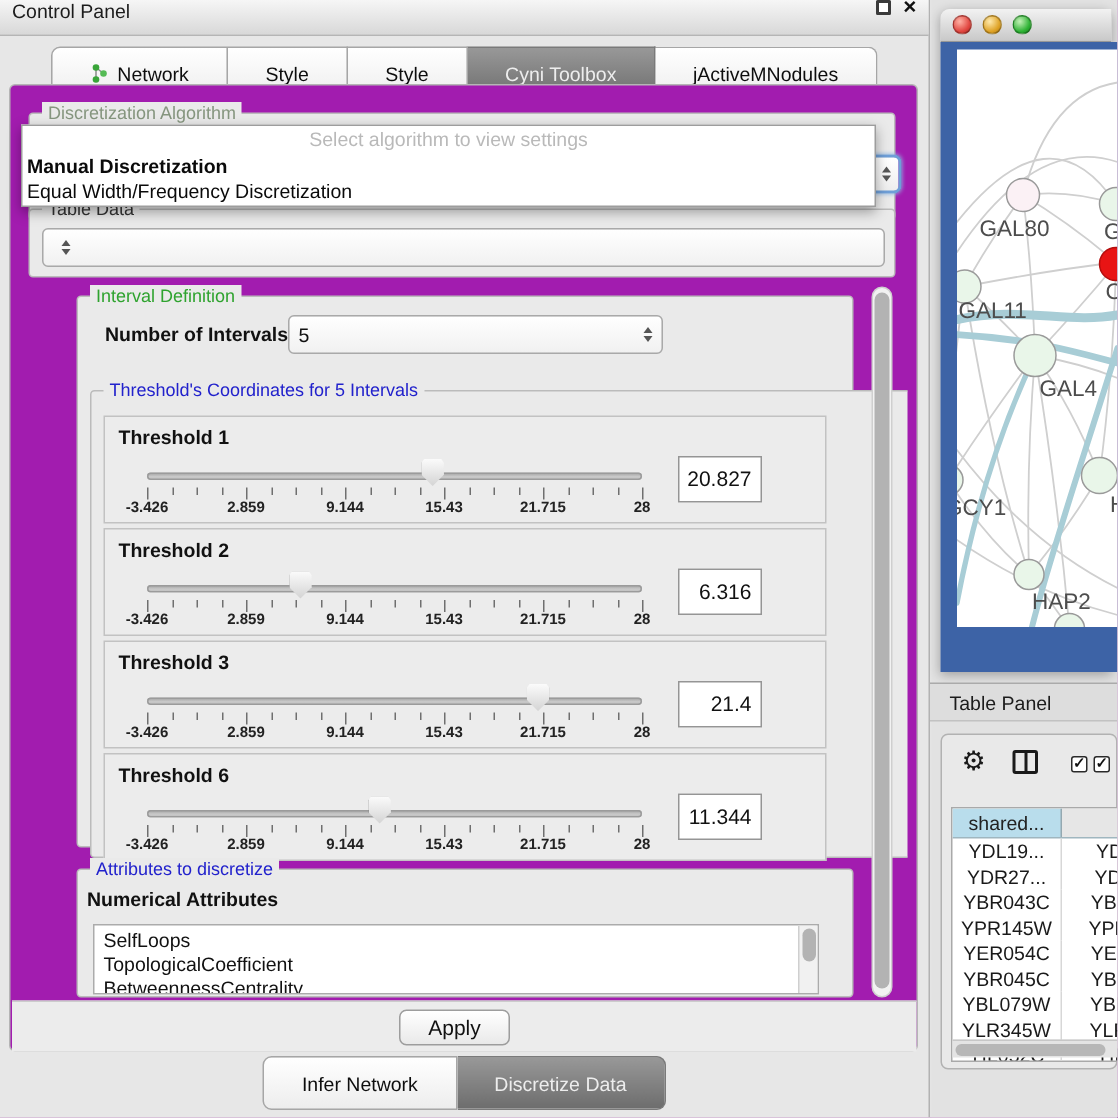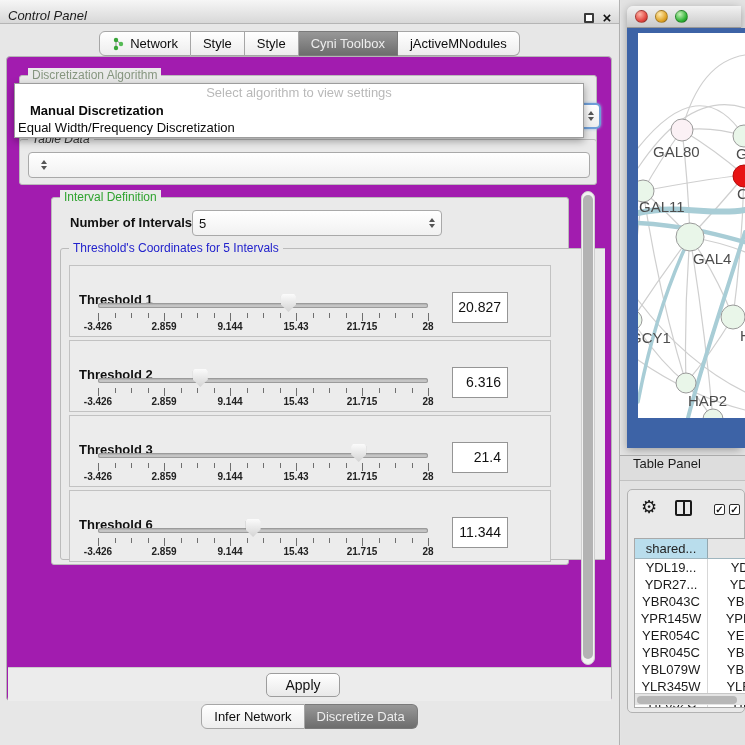--- a/index.html
+++ b/index.html
@@ -4,76 +4,76 @@
 <style>
   html,body{margin:0;padding:0;background:#e4e4e4;}
   *{box-sizing:border-box;}
   #screen{position:relative;width:745px;height:745px;overflow:hidden;
           font-family:"Liberation Sans",sans-serif;font-size:13px;color:#111;background:#e4e4e4;}
 
   
   .control-panel{position:absolute;left:0;top:0;width:620px;height:745px;background:#e7e7e7;border-right:1px solid #b2b2b2;}
   .cp-titlebar{position:absolute;left:0;top:0;width:100%;height:24px;
      background:linear-gradient(#f6f6f6,#d8d8d8);border-bottom:1px solid #b5b5b5;
-     display:flex;align-items:flex-end;padding:0 8px;font-style:italic;}
+     display:flex;align-items:flex-start;padding:0 8px;}
   .cp-title{font-size:13px;color:#1c1c1c;}
   .win-btns{margin-left:auto;display:flex;align-items:center;gap:8px;}
   .float-box{width:10px;height:10px;border:2px solid #3a3a3a;background:#fff;border-radius:1px;display:inline-block;}
   .close-x{font-weight:900;font-size:15px;color:#111;line-height:10px;}
 
   .tabrow{position:absolute;left:0;width:100%;display:flex;justify-content:center;}
   .top-tabs{top:31px;}
   .bottom-tabs{top:704px;}
-  .tab{display:inline-flex;align-items:center;gap:5px;padding:0 12px;height:25px;
+  .tab{display:inline-flex;align-items:center;gap:5px;padding:0 25px;height:36px;
        background:linear-gradient(#ffffff,#ededed);border:1px solid #a6a6a6;border-left:none;
        font-size:13px;color:#0d0d0d;white-space:nowrap;}
   .tab:first-child{border-left:1px solid #a6a6a6;border-radius:6px 0 0 6px;}
   .tab:last-child{border-radius:0 6px 6px 0;}
   .tab.selected{background:linear-gradient(#989898,#6d6d6d);color:#ededed;border-color:#7a7a7a;}
 
   .main-panel{position:absolute;left:6px;top:56px;width:606px;height:645px;
       background:#a21caf;border:1px solid #b5b5b5;border-radius:4px;}
 
   .group{position:absolute;border:1px solid #bbbbbb;border-radius:3px;background:#eaeaea;}
   .legend{position:absolute;top:-8px;left:8px;background:#eaeaea;padding:0 4px;font-size:12px;line-height:14px;}
   .legend.green{color:#2fa32f;}
   .legend.blue{color:#2222cc;}
   .legend.graygreen{color:#86967f;}
-  .legend.dark{color:#333;font-style:italic;}
+  .legend.dark{color:#333;}
 
   .algo-group{left:12px;top:18px;width:578px;height:72px;}
   .combo{position:absolute;display:flex;align-items:center;background:linear-gradient(#ffffff,#f1f1f1);
      border:1px solid #a9a9a9;border-radius:4px;height:26px;padding:0 6px;font-size:13px;color:#111;}
   .combo .val{flex:1;overflow:hidden;white-space:nowrap;}
   .stepper{display:flex;flex-direction:column;align-items:center;gap:2px;margin-left:6px;}
   .arr-up{width:0;height:0;border-left:3.5px solid transparent;border-right:3.5px solid transparent;border-bottom:4px solid #555;}
   .arr-dn{width:0;height:0;border-left:3.5px solid transparent;border-right:3.5px solid transparent;border-top:4px solid #555;}
   .combo-fragment{position:absolute;left:554px;top:46px;width:40px;height:26px;border:2px solid #6f9fd8;
      border-radius:5px;background:linear-gradient(#fff,#eee);box-shadow:0 0 3px #8db4e2;display:flex;align-items:center;justify-content:flex-end;padding-right:5px;}
 
   .popup{position:absolute;left:7px;top:26px;width:570px;height:55px;background:#ffffff;
      border:1px solid #9d9d9d;box-shadow:0 3px 8px rgba(0,0,0,.35);z-index:20;}
   .popup-hint{height:18px;line-height:18px;text-align:center;color:#b9b9b9;font-size:13px;}
   .popup-opt{height:17px;line-height:17px;padding-left:3px;color:#0a0a0a;font-size:13px;white-space:nowrap;}
-  .popup-opt.bold{font-weight:bold;margin-left:12px;}
+  .popup-opt.bold{font-weight:bold;}
 
   .td-group{left:12px;top:82px;width:578px;height:46px;}
   .td-combo{left:8px;top:12px;width:562px;}
 
   .scrollport{position:absolute;left:8px;top:132px;width:590px;height:478px;overflow:hidden;}
   .vscroll{position:absolute;left:574px;top:134px;width:14px;height:474px;background:#f2f2f2;
      border:1px solid #cfcfcf;border-radius:7px;}
   .vthumb{position:absolute;left:1px;top:3px;width:10px;height:464px;background:#b3b3b3;border-radius:6px;}
 
   .interval-group{left:36px;top:8px;width:518px;height:368px;}
   .noi-label{position:absolute;left:18px;top:17px;font-weight:bold;font-size:13px;}
   .noi-combo{left:140px;top:12px;width:250px;}
-  .thr-group{left:8px;top:50px;width:588px;height:312px;}
+  .thr-group{left:8px;top:62px;width:588px;height:312px;}
   .thr-panel{position:absolute;left:8px;width:482px;height:72px;background:#ececec;border:1px solid #c2c2c2;}
-  .thr-label{position:absolute;left:9px;top:6px;font-weight:bold;font-size:13px;margin-top:20px;}
+  .thr-label{position:absolute;left:9px;top:6px;font-weight:bold;font-size:13px;}
   .thr-track{position:absolute;left:28px;top:37px;width:330px;height:5px;border-radius:3px;
      background:linear-gradient(#9e9e9e,#c9c9c9 55%,#bdbdbd);box-shadow:0 0 0 1px #9b9b9b inset;}
   .thr-thumb{position:absolute;top:28px;width:15px;height:18px;
      background:linear-gradient(#fbfbfb,#d4d4d4);
      clip-path:polygon(12% 0,88% 0,100% 14%,100% 58%,50% 100%,0 58%,0 14%);
      filter:drop-shadow(0 0 1px #777);}
   .ticks{position:absolute;left:28px;top:47px;width:330px;height:8px;}
   .tick{position:absolute;top:0;width:1px;height:5px;background:#6f6f6f;}
   .tick.major{height:8px;}
   .tlabels{position:absolute;left:28px;top:55px;width:330px;height:12px;}
@@ -100,21 +100,21 @@
   .net-titlebar{position:absolute;left:0;top:0;width:100%;height:22px;border-radius:6px 0 0 0;
      background:linear-gradient(#f2f2f2,#c9c9c9);border-bottom:1px solid #979797;display:flex;align-items:center;gap:7px;padding-left:8px;}
   .light{width:13px;height:13px;border-radius:50%;display:inline-block;border:1px solid rgba(0,0,0,.25);}
   .light.red{background:radial-gradient(circle at 35% 30%,#ffb3a6,#e0443e 65%,#9c2f28);}
   .light.yellow{background:radial-gradient(circle at 35% 30%,#ffeaae,#dea123 65%,#a2761a);}
   .light.green{background:radial-gradient(circle at 35% 30%,#c5f2b8,#2bb132 65%,#1d7a23);}
   .net-frame{position:absolute;left:0;top:22px;width:118px;height:420px;background:#3d63a6;}
   .net-canvas{position:absolute;left:11px;top:5px;width:107px;height:385px;background:#ffffff;overflow:hidden;}
 
   .tp-header{position:absolute;left:-1px;top:455px;width:125px;height:26px;background:#dddddd;
-     border-top:1px solid #aaaaaa;border-bottom:1px solid #c2c2c2;display:flex;padding-left:13px;font-size:13px;color:#1c1c1c;}
+     border-top:1px solid #aaaaaa;border-bottom:1px solid #c2c2c2;display:flex;align-items:center;padding-left:13px;font-size:13px;color:#1c1c1c;}
   .tp-body{position:absolute;left:6px;top:489px;width:118px;height:224px;background:#e9e9e9;border:1px solid #b2b2b2;border-radius:5px;}
   .gear-icon{position:absolute;left:13px;top:8px;font-size:18px;line-height:18px;color:#1a1a1a;}
   .cols-icon{position:absolute;left:47px;top:10px;width:17px;height:16px;border:2px solid #1a1a1a;border-radius:2px;}
   .cols-icon::after{content:"";position:absolute;left:5.5px;top:0;width:2px;height:12px;background:#1a1a1a;}
   .cbx{position:absolute;top:14px;width:11px;height:11px;border:1.5px solid #2a2a2a;border-radius:2px;background:#fff;
      font-size:10px;line-height:10px;text-align:center;color:#111;font-weight:bold;}
   .tp-table{position:absolute;left:6px;top:48px;width:111px;height:170px;background:#fff;border:1px solid #a9a9a9;border-right:none;overflow:hidden;}
   .tp-hrow{display:flex;height:20px;border-bottom:1px solid #9fb6bf;}
   .tp-hcell{font-size:13px;color:#222;text-align:center;line-height:19px;overflow:hidden;white-space:nowrap;flex:none;}
   .tp-hcell.c1{width:73px;background:#b9ddec;border-right:1px solid #94a8b0;}
@@ -355,20 +355,34 @@
                     <span class="tlabel" style="left: 198px;">15.43</span>
                     <span class="tlabel" style="left: 264px;">21.715</span>
                     <span class="tlabel" style="left: 330px;">28</span>
                   </div>
                   <div class="thr-value">11.344</div>
                 </div>
               </div>
           </div>
         </div>
 
+        <div class="group attr-group">
+          <span class="legend blue">Attributes to discretize</span>
+          <div class="attr-label">Numerical Attributes</div>
+          <div class="listbox">
+            <ul id="attrList">
+                <li>SelfLoops</li>
+                <li>TopologicalCoefficient</li>
+                <li>BetweennessCentrality</li>
+              </ul>
+            <div class="lb-scroll">
+                <div class="lb-thumb"></div>
+              </div>
+          </div>
+        </div>
       </div>
 
       <div class="vscroll">
           <div class="vthumb"></div>
         </div>
 
       <div class="apply-row">
         <button class="apply-btn">Apply</button>
       </div>
     </div>

